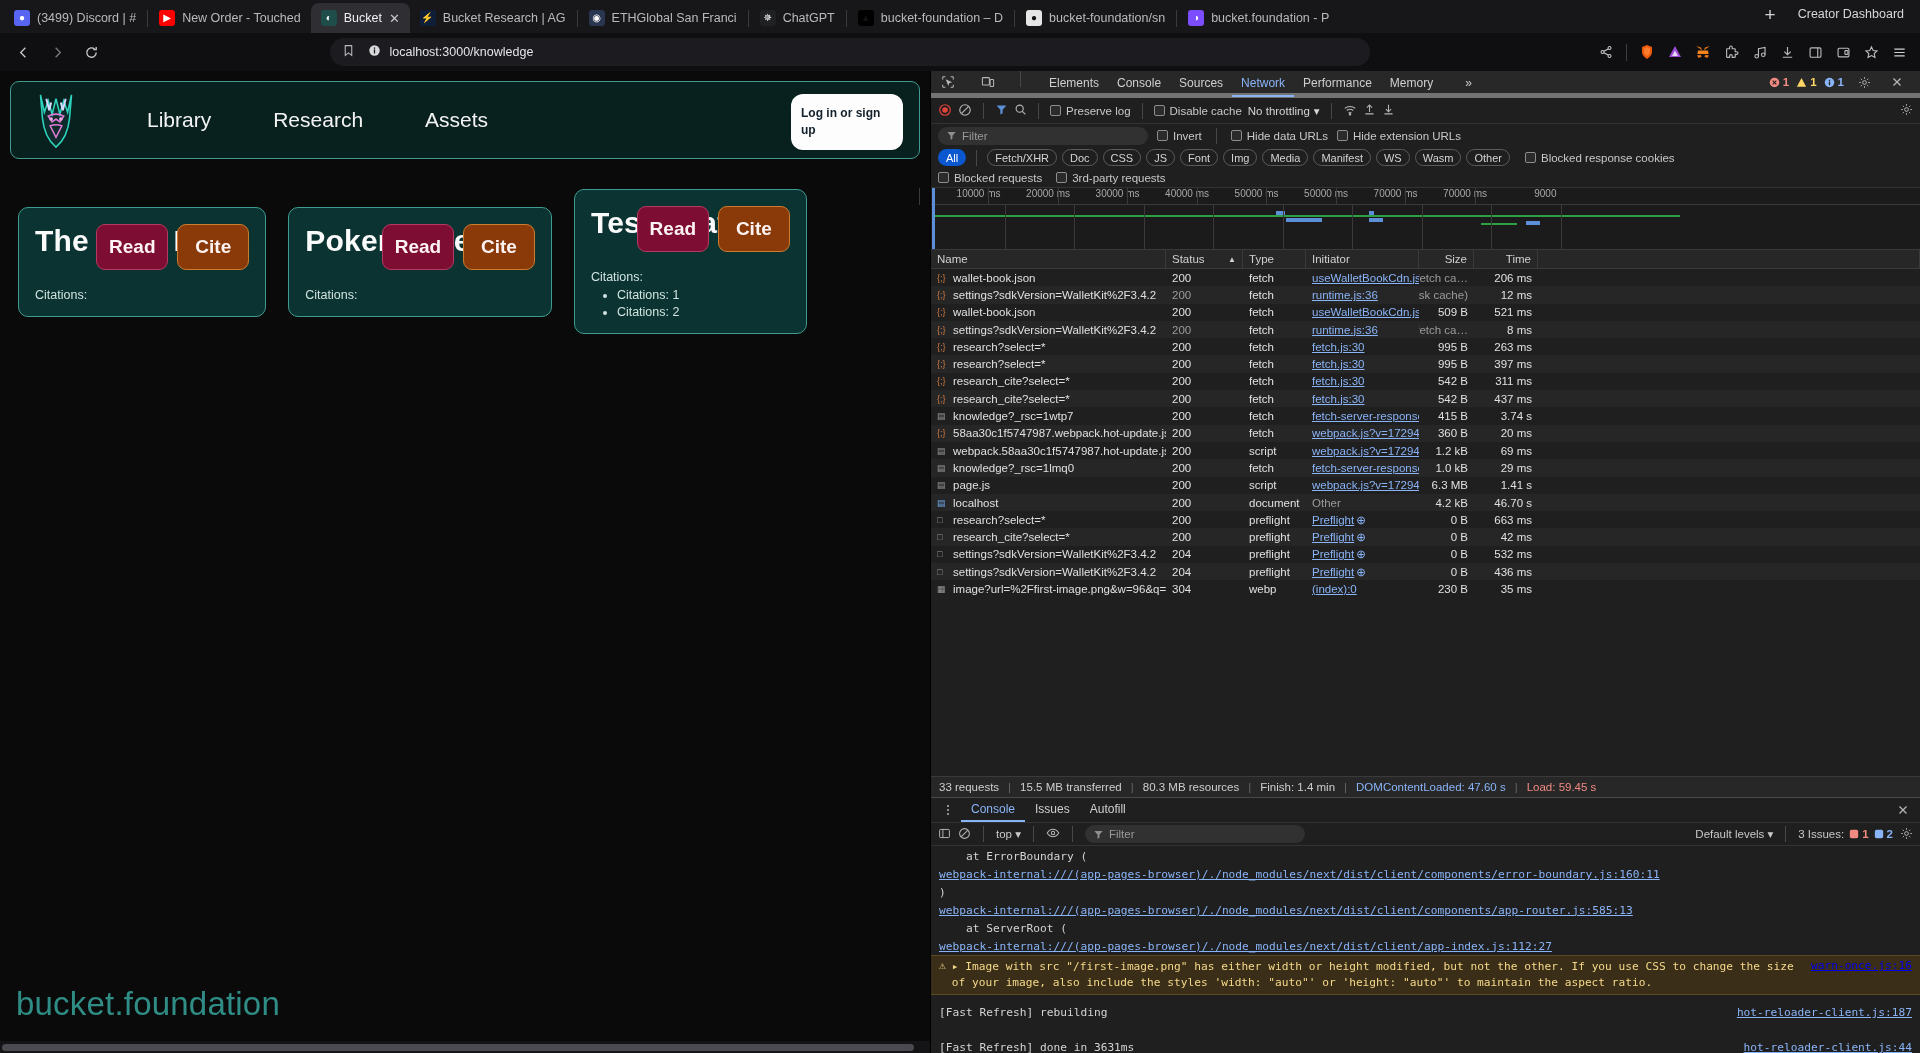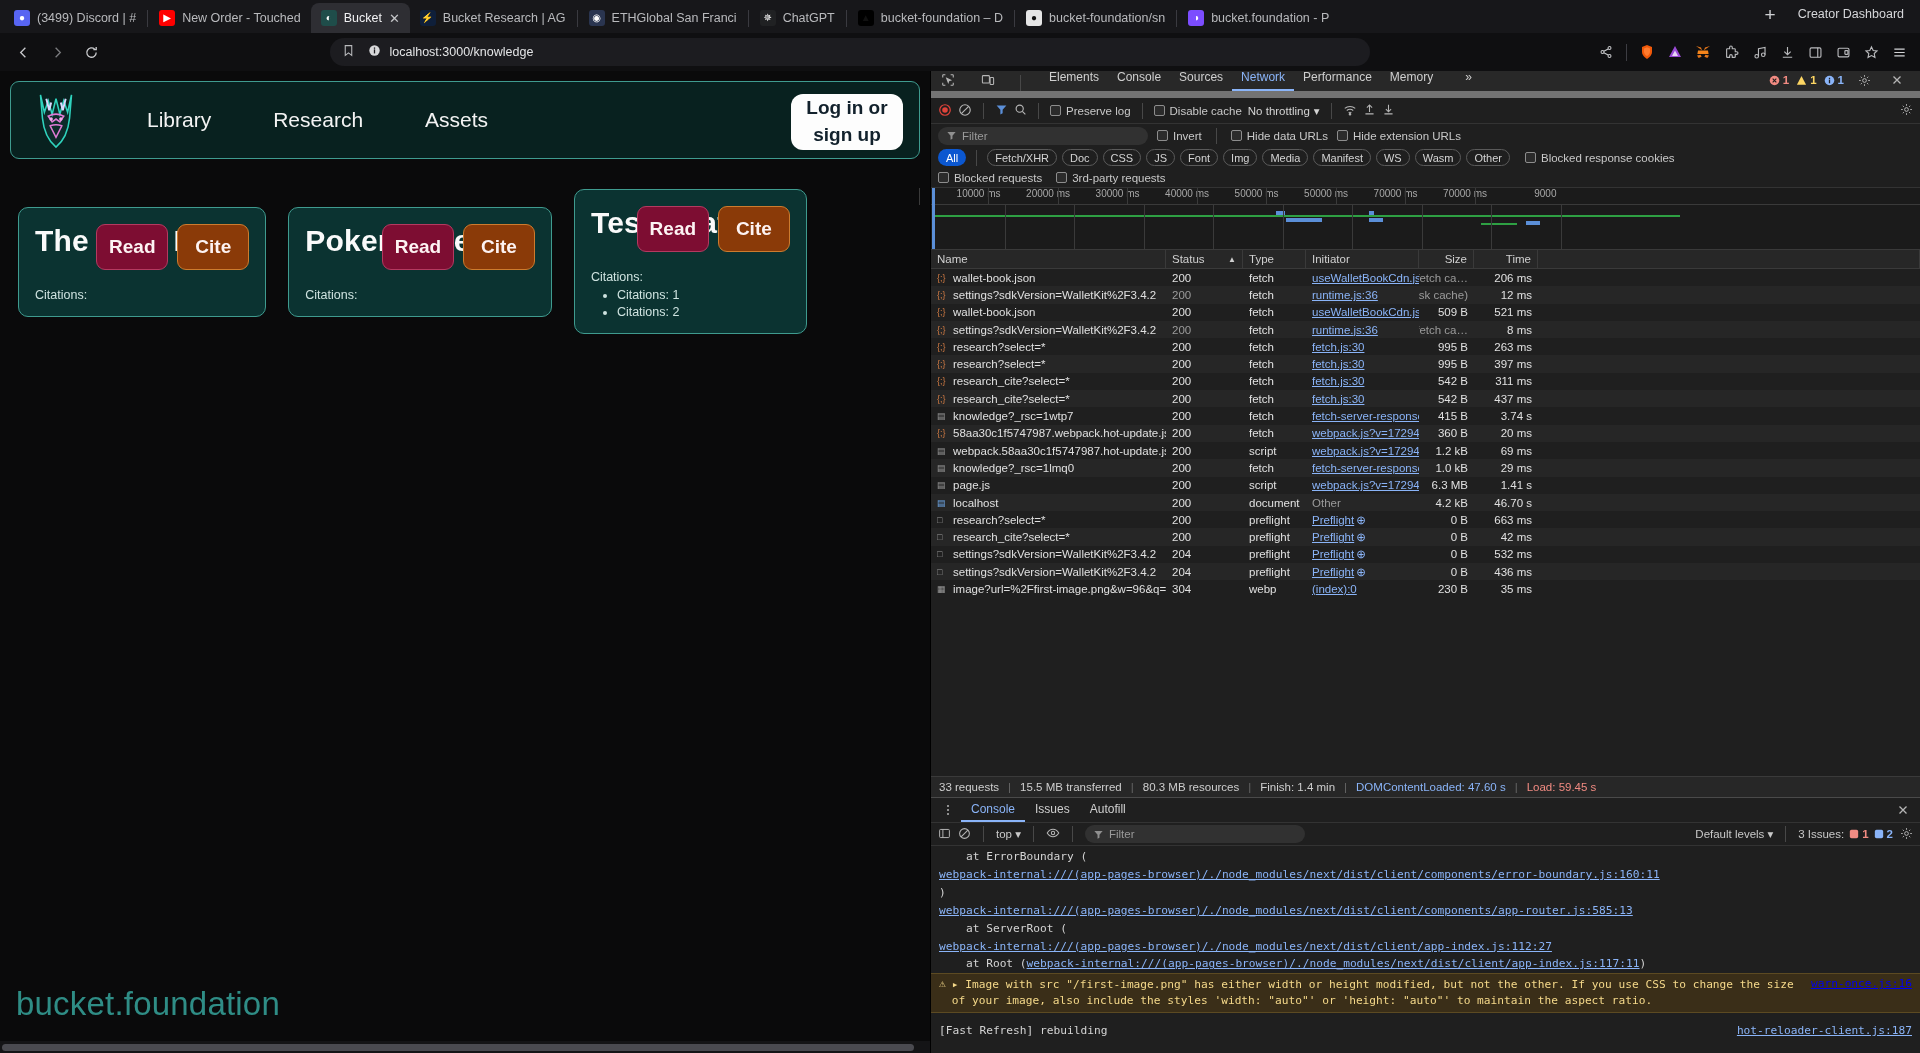--- a/index.html
+++ b/index.html
@@ -53,22 +53,22 @@
     margin: 10px 10px 0 10px; height: 78px; background: #08211f;
     border: 1px solid #3f9b8f; border-radius: 9px;
     display: flex; align-items: center; padding: 0 14px; position: relative;
   }
   .logo { width: 62px; height: 62px; flex: 0 0 62px; }
   .site-nav { display: flex; align-items: center; gap: 62px; margin-left: 60px; }
   .site-nav a { color: #f3f3f3; font-size: 21px; text-decoration: none; }
   .login-btn {
     position: absolute; right: 16px; top: 12px; width: 112px; height: 56px;
     background: #fdfdfd; color: #12212c; border-radius: 12px; border: none;
-    font-size: 19px; font-weight: 700; line-height: 1.4;
-    display: flex; align-items: center; justify-content: center; text-align: center;
+    font-size: 12px; font-weight: 700; line-height: 1.4;
+    display: flex; align-items: center; justify-content: center; text-align: left;
     padding: 0 10px;
   }
 
   .cards { margin: 30px 18px 0 18px; display: flex; gap: 22px; align-items: center; }
   .card {
     background: #0b3331; border: 1px solid #3f9b8f; border-radius: 10px;
     padding: 16px 16px 14px 16px; position: relative; min-height: 90px;
   }
   .card h2 { color: #fafafa; font-size: 30px; font-weight: 700; letter-spacing: .2px; }
   .cit-label { color: #cfe3e0; font-size: 12.5px; margin-top: 30px; }
@@ -90,22 +90,22 @@
   .page-scroll-x {
     position: absolute; left: 0; right: 0; bottom: 0; height: 12px;
     background: #141416;
   }
   .page-scroll-x i { position: absolute; left: 2px; top: 3px; width: 912px; height: 7px;
                      background: #4a4a50; border-radius: 4px; display: block; }
 
   
   .devtools { flex: 1; background: #1f1f1f; display: flex; flex-direction: column;
               min-width: 0; border-left: 1px solid #000; }
-  .dt-tabbar { height: 27px; background: #282828; display: flex; align-items: flex-end;
-               gap: 14px; padding: 0 4px; flex: 0 0 27px; border-bottom: 7px solid #737373; }
+  .dt-tabbar { height: 27px; background: #282828; display: flex; align-items: flex-start;
+               gap: 14px; padding: 0 4px; flex: 0 0 27px; border-bottom: 5px solid #737373; }
   .dt-iconbtn { width: 26px; height: 22px; display: flex; align-items: center;
                 justify-content: center; color: #b6b6b6; }
   .dt-vsep { width: 1px; height: 16px; background: #484848; margin: 0 5px; }
   .dt-tab { height: 26px; padding: 0 9px; display: flex; align-items: center;
             color: #cfcfcf; font-size: 12px; border-bottom: 2px solid transparent; }
   .dt-tab.active { color: #8ab4f8; border-bottom-color: #8ab4f8; }
   .dt-tabbar-right { margin-left: auto; display: flex; align-items: center; gap: 7px;
                      padding-right: 6px; font-size: 11.5px; }
   .err-badge { color: #f28b82; display: flex; align-items: center; gap: 3px; }
   .warn-badge { color: #fdd663; display: flex; align-items: center; gap: 3px; }
@@ -1013,21 +1013,20 @@
               </svg>
           </span>
         </div>
         <div class="console-body" id="console-host">
             <div class="c-line">    at ErrorBoundary (</div>
             <div class="c-line"><a href="#">webpack-internal:///(app-pages-browser)/./node_modules/next/dist/client/components/error-boundary.js:160:11</a></div>
             <div class="c-line">)</div>
             <div class="c-line"><a href="#">webpack-internal:///(app-pages-browser)/./node_modules/next/dist/client/components/app-router.js:585:13</a></div>
             <div class="c-line">    at ServerRoot (</div>
             <div class="c-line"><a href="#">webpack-internal:///(app-pages-browser)/./node_modules/next/dist/client/app-index.js:112:27</a></div>
-            <div class="c-line">    at Root (<a href="#">webpack-internal:///(app-pages-browser)/./node_modules/next/dist/client/app-index.js:117:11</a>)</div>
             <div class="c-warn">
               <span>⚠</span>
               <div class="wtxt"><span>▸ </span>Image with src "/first-image.png" has either width or height modified, but not the other. If you use CSS to change the size of your image, also include the styles 'width: "auto"' or 'height: "auto"' to maintain the aspect ratio.</div>
               <a href="#" style="float: right; margin-left: 8px;">warn-once.js:16</a>
             </div>
             <div class="c-info">
               <span>[Fast Refresh] rebuilding</span>
               <a class="src" href="#">hot-reloader-client.js:187</a>
             </div>
             <div class="c-info">

